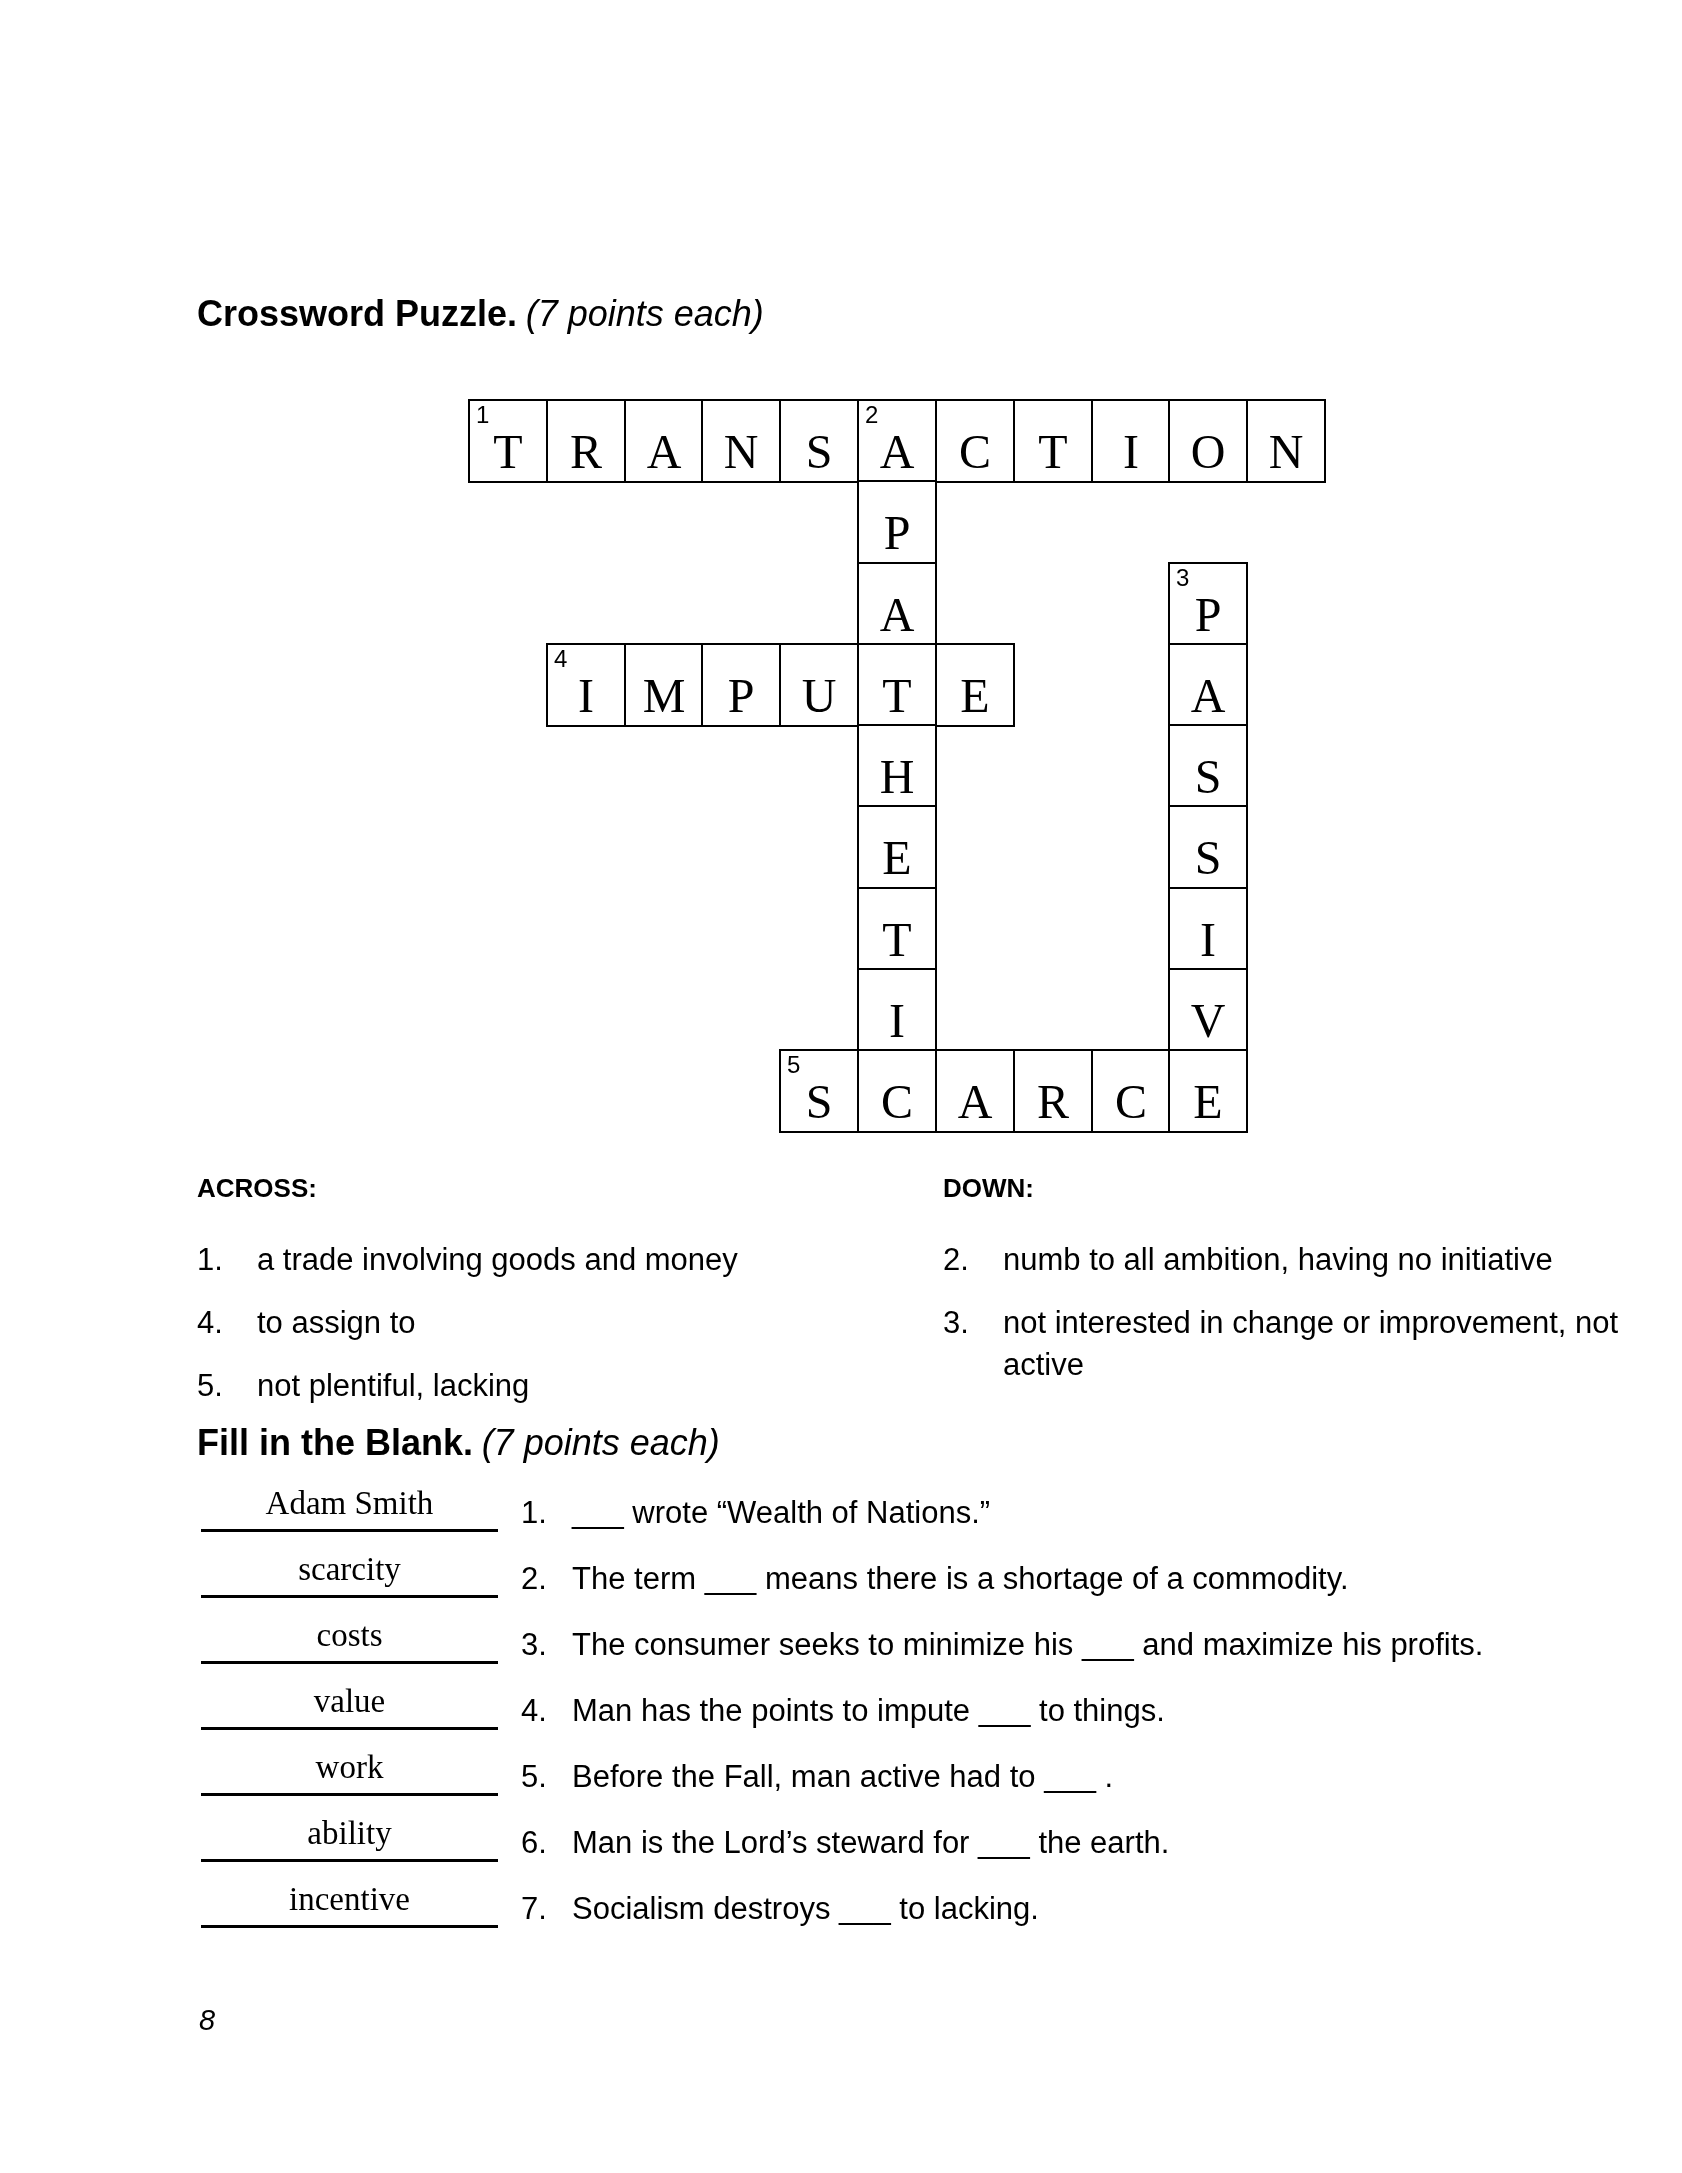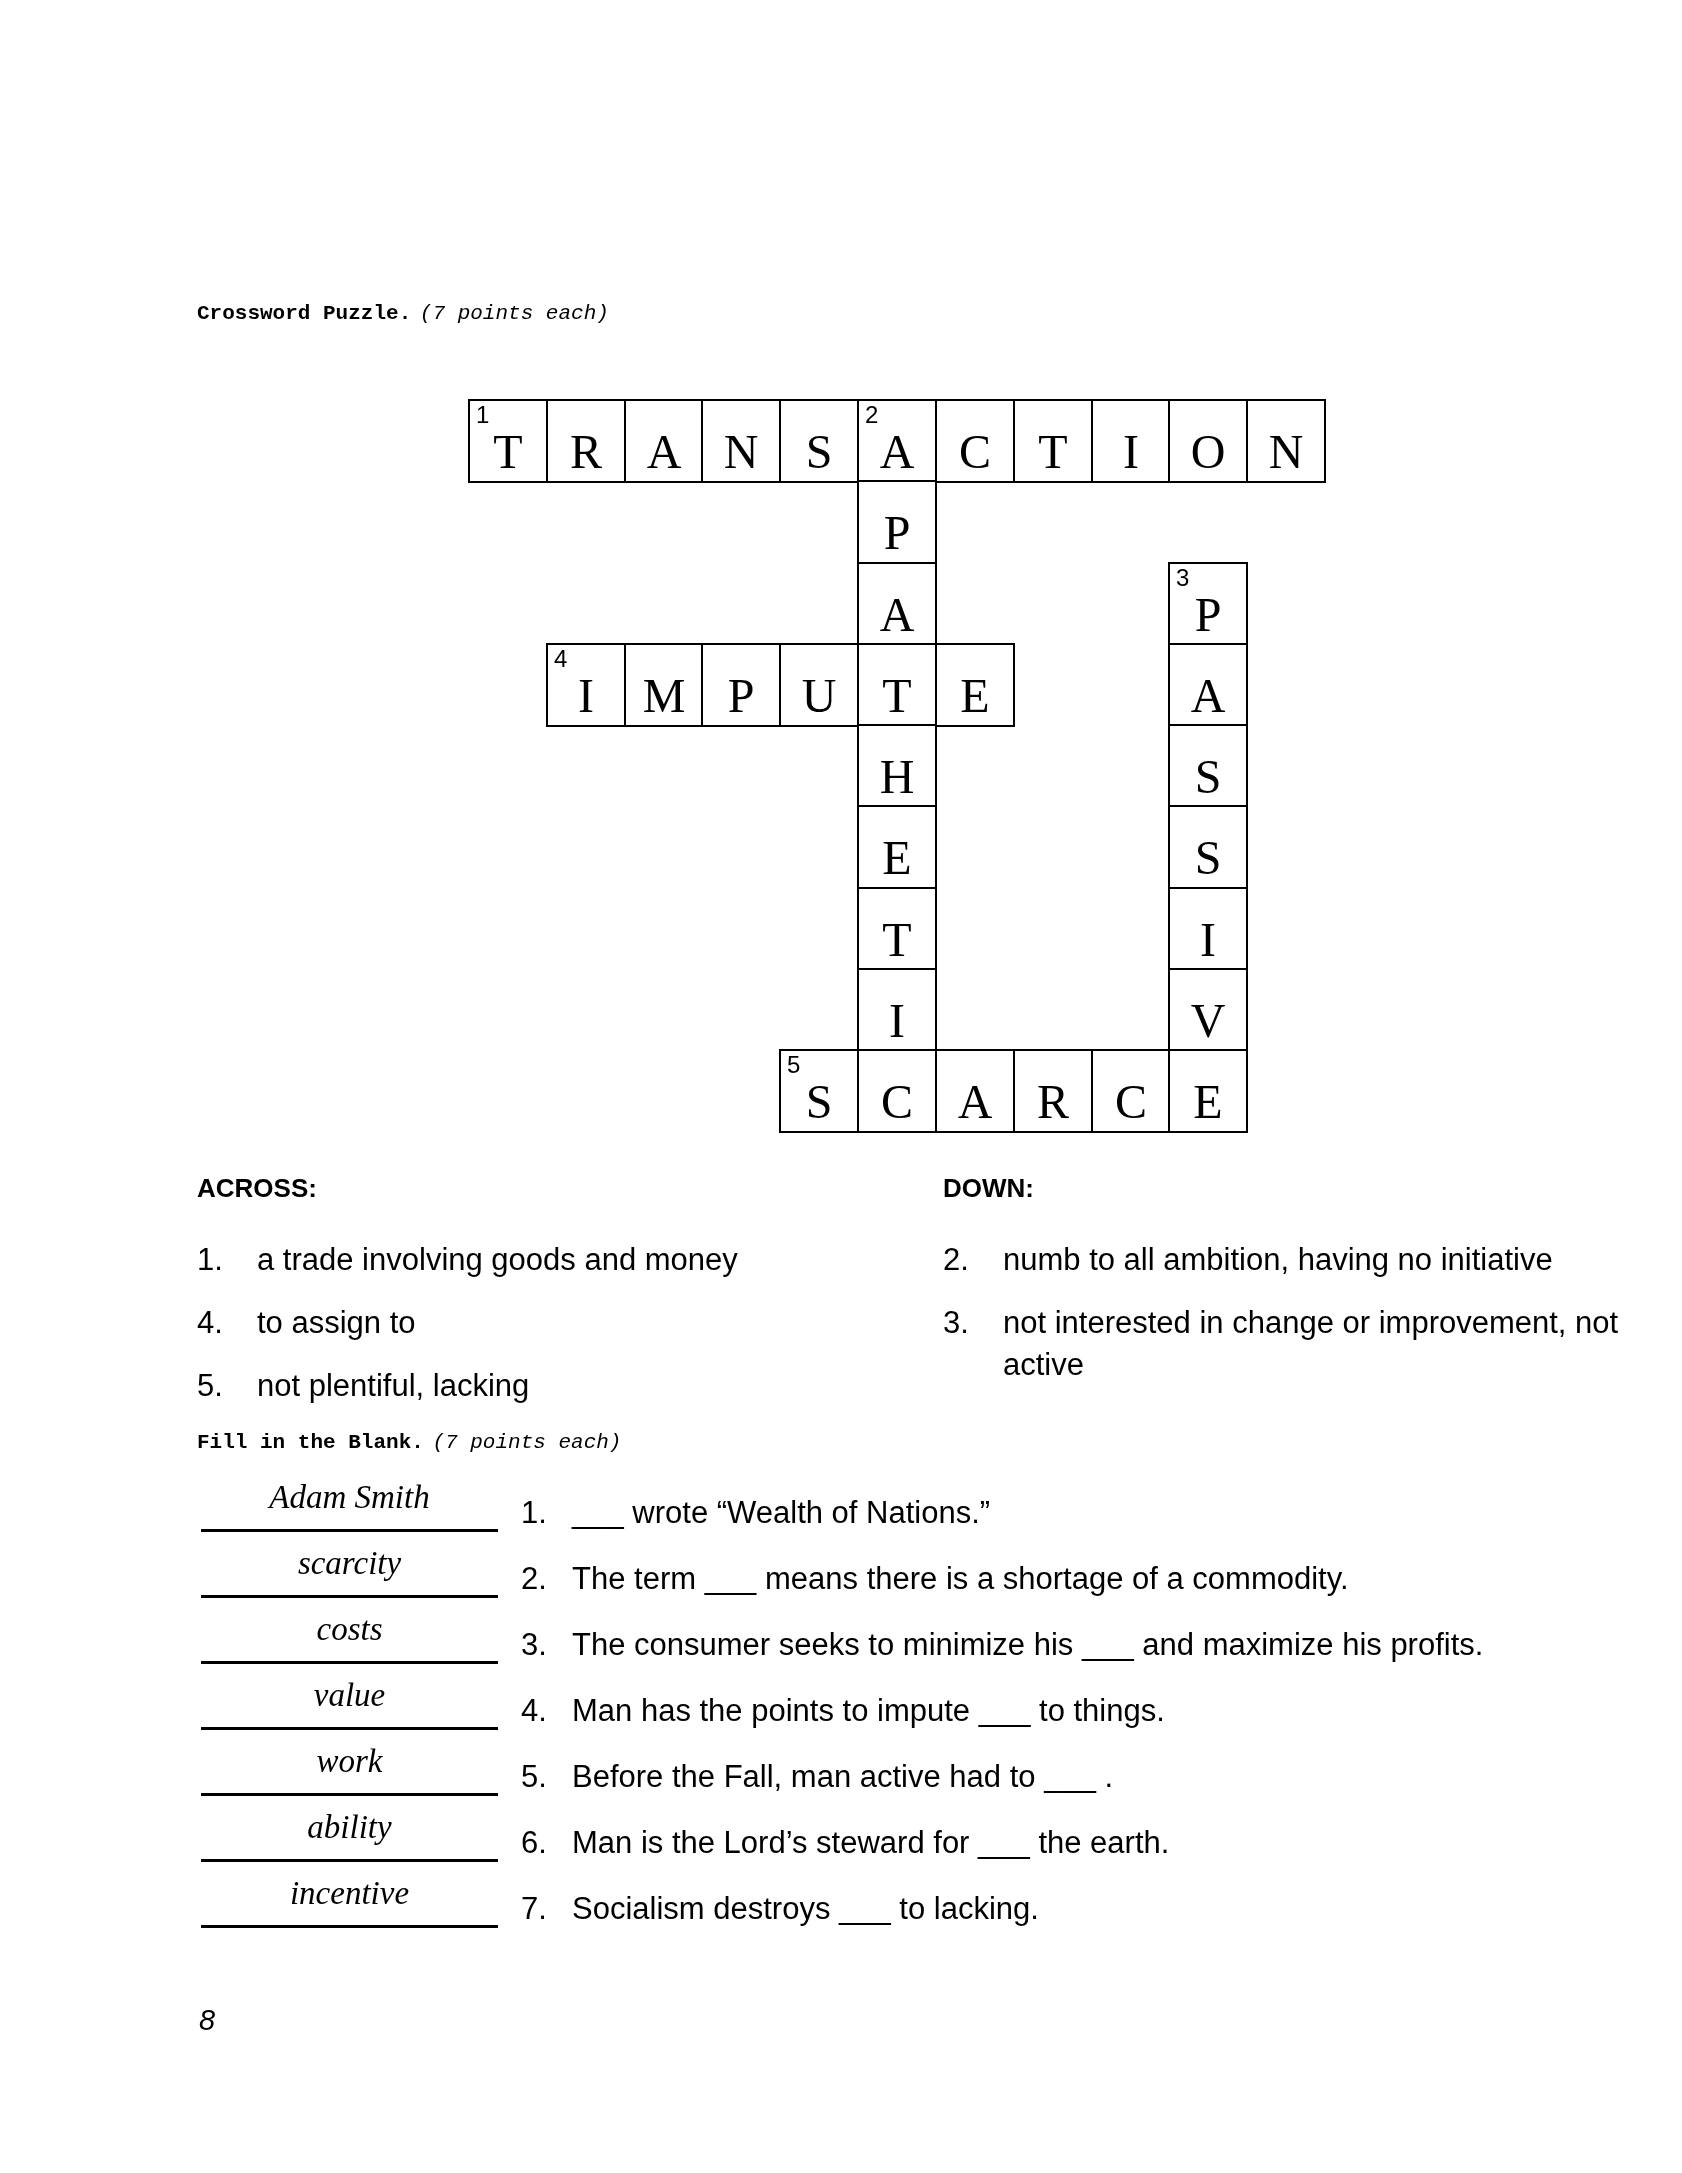--- a/index.html
+++ b/index.html
@@ -4,21 +4,21 @@
 <style>
   html,body{margin:0;padding:0;background:#ffffff;}
   .page{
     position:relative;width:1683px;height:2174px;background:#ffffff;color:#000;
     font-family:"Liberation Sans",sans-serif;overflow:hidden;
   }
   .title{
     position:absolute;left:0;top:213px;width:100%;text-align:center;
     font-size:49px;font-weight:bold;letter-spacing:0.4px;
   }
-  .sec-head{position:absolute;font-size:21px;line-height:40px;white-space:nowrap;font-family:Liberation Mono, monospace;}
+  .sec-head{position:absolute;font-size:36px;line-height:40px;white-space:nowrap;}
   .sec-head .b{font-weight:bold;}
   .sec-head .i{font-style:italic;margin-left:8.6px;}
 
   
   .grid{position:absolute;left:468px;top:399px;}
   .cell{
     position:absolute;width:80px;height:84px;border:2.6px solid #000;
     box-sizing:border-box;background:#fff;
   }
   .cnum{
@@ -38,22 +38,22 @@
   .clue-text{position:absolute;left:60px;top:0;line-height:42px;white-space:pre-line;}
 
   
   .fill-list{position:absolute;left:0;top:1494px;width:100%;}
   .fill-row{position:relative;height:66px;font-size:31px;}
   .ansline{
     position:absolute;left:201px;top:-10.4px;width:297px;height:45px;
     border-bottom:3.5px solid #000;
   }
   .ans{
-    position:absolute;left:0;right:0;bottom:15px;text-align:center;
-    font-family:"Liberation Serif",serif;font-style:italic;font-size:33px;line-height:1;
+    position:absolute;left:0;right:0;bottom:9px;text-align:center;
+    font-family:"Liberation Serif",serif;font-size:33px;line-height:1;
   }
   .fnum{position:absolute;left:521px;top:0;line-height:38px;}
   .fq{position:absolute;left:572px;top:0;width:1098px;line-height:38px;white-space:pre-line;}
 
   .pageno{position:absolute;left:199px;top:2004px;font-size:29px;font-style:italic;}
 </style>
 </head>
 <body>
 
 <div class="page">

